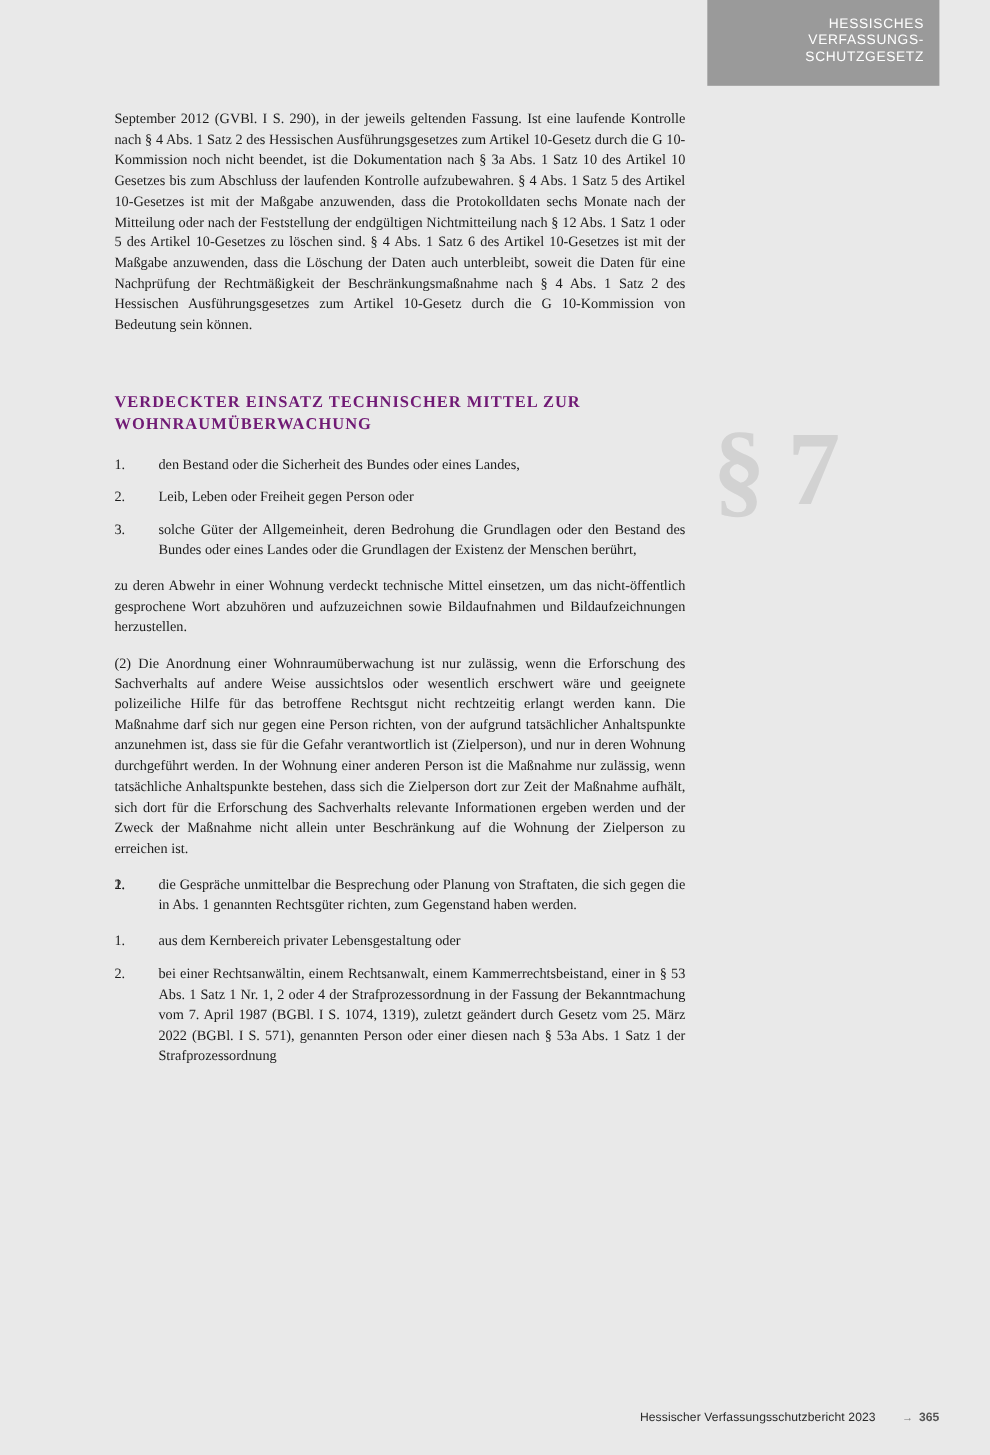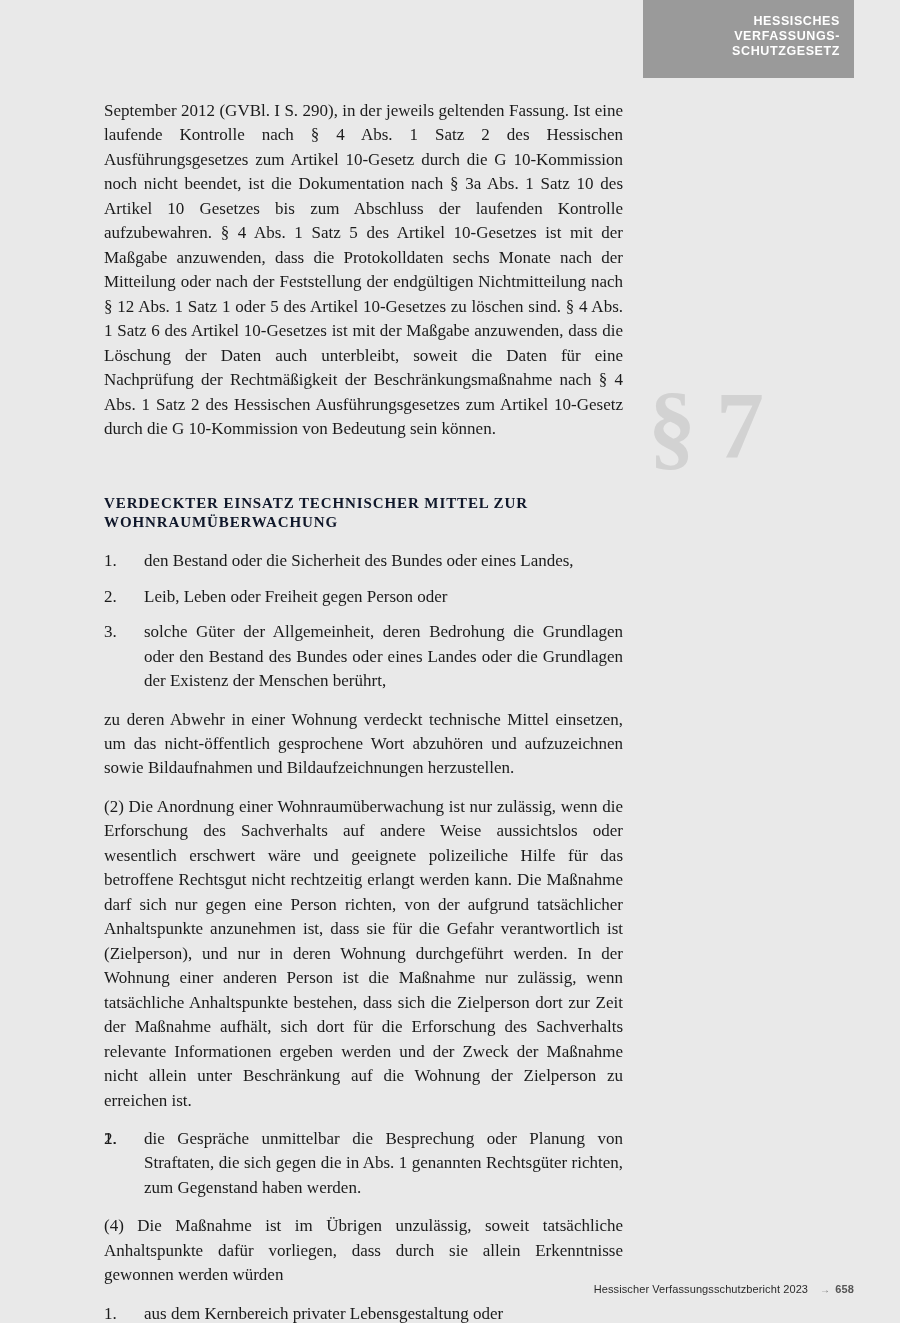--- a/index.html
+++ b/index.html
@@ -24,51 +24,51 @@
   
   .header-tab {
     position: absolute;
     top: 0;
     right: 46px;
     width: 211px;
     height: 78px;
     background: #9a9a9a;
     color: #ffffff;
     font-family: "Liberation Sans", sans-serif;
-    font-weight: bold;
+    font-weight: normal;
     font-size: 12.5px;
     letter-spacing: 0.6px;
     line-height: 1.18;
     text-align: right;
     padding: 14px 14px 0 0;
     box-sizing: border-box;
     text-transform: uppercase;
   }
   .header-tab span { display: block; }
 
   
   .content {
     position: absolute;
     left: 104px;
     top: 99px;
     width: 519px;
   }
 
   p.body, .list li, .section-intro {
-    font-size: 17px;
+    font-size: 13px;
     line-height: 1.44;
     text-align: justify;
     margin: 0 0 14px 0;
     hyphens: auto;
   }
 
   .section-head {
     font-family: "Liberation Serif", serif;
     font-weight: bold;
-    color: #0f172a;
+    color: #701a75;
     font-size: 15px;
     letter-spacing: 0.9px;
     line-height: 1.32;
     text-transform: uppercase;
     margin: 52px 0 16px 0;
     width: 500px;
   }
 
   
   .section-mark {
@@ -106,21 +106,21 @@
   .footer {
     position: absolute;
     right: 46px;
     bottom: 28px;
     font-family: "Liberation Sans", sans-serif;
     font-size: 11px;
     color: #2a2a2a;
     letter-spacing: 0.1px;
     display: flex;
     align-items: center;
-    gap: 12px;
+    gap: 24px;
   }
   .footer .arrow {
     color: #7a7a7a;
     font-size: 10px;
     margin-right: 2px;
   }
   .footer .pageno {
     font-weight: bold;
     color: #555;
   }
@@ -168,36 +168,35 @@
     <ol class="list">
       <li>
         <span class="num">1.</span>
       </li>
       <li>
         <span class="num">2.</span>
         <span>die Gespräche unmittelbar die Besprechung oder Planung von Straftaten, die sich gegen die in Abs. 1 genannten Rechtsgüter richten, zum Gegenstand haben werden.</span>
       </li>
     </ol>
 
-    <p class="body">(4) Die Maßnahme ist im Übrigen unzulässig, soweit tatsächliche Anhaltspunkte dafür vorliegen, dass durch sie allein Erkenntnisse gewonnen werden würden</p>
 
     <ol class="list">
       <li>
         <span class="num">1.</span>
         <span>aus dem Kernbereich privater Lebensgestaltung oder</span>
       </li>
       <li>
         <span class="num">2.</span>
         <span>bei einer Rechtsanwältin, einem Rechtsanwalt, einem Kammerrechtsbeistand, einer in § 53 Abs. 1 Satz 1 Nr. 1, 2 oder 4 der Strafprozessordnung in der Fassung der Bekanntmachung vom 7. April 1987 (BGBl. I S. 1074, 1319), zuletzt geändert durch Gesetz vom 25. März 2022 (BGBl. I S. 571), genannten Person oder einer diesen nach § 53a Abs. 1 Satz 1 der Strafprozessordnung</span>
       </li>
     </ol>
 
   </div>
 
   <div class="footer">
     <span>Hessischer Verfassungsschutzbericht 2023</span>
     <span>
       <span class="arrow">→</span>
-      <span class="pageno">658</span>
+      <span class="pageno">365</span>
     </span>
   </div>
 
 </div>
 
 </body></html>

